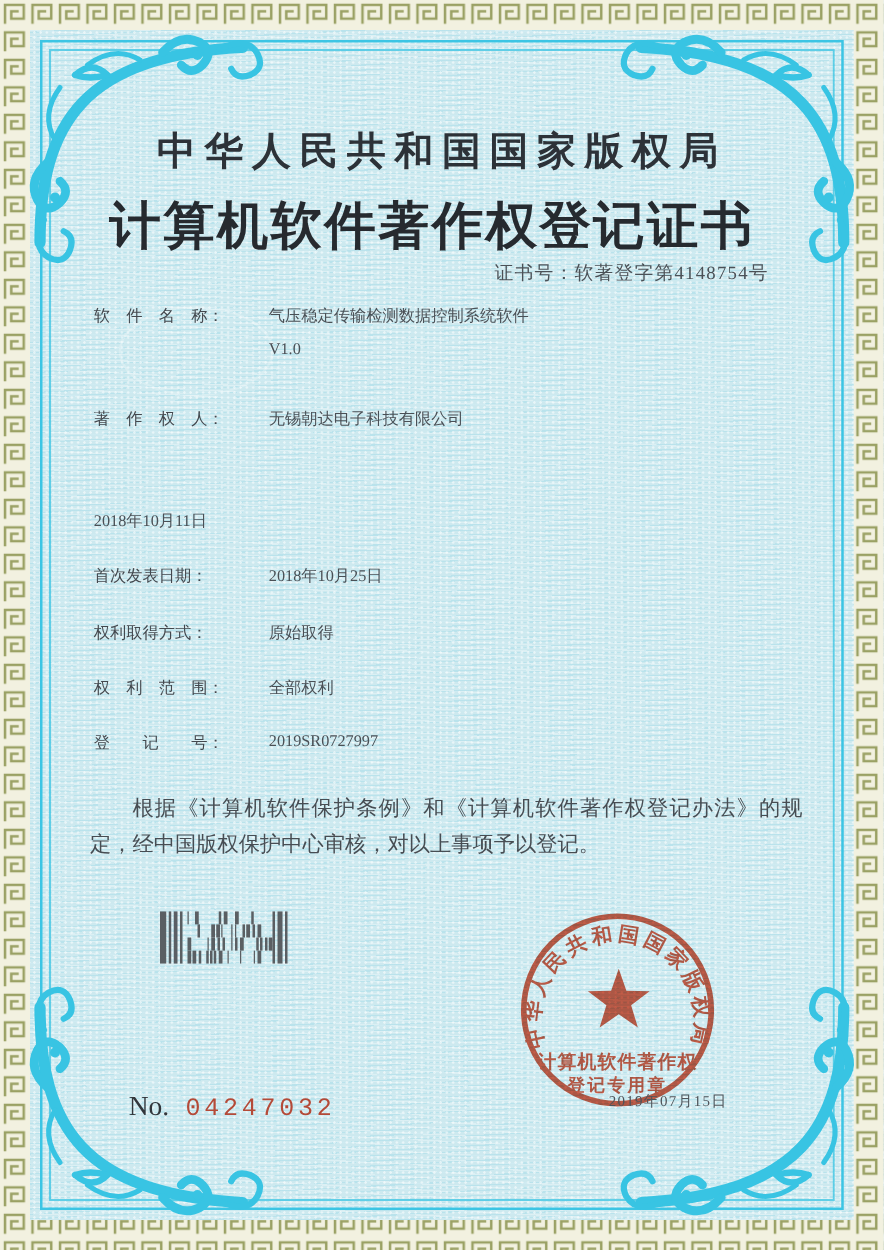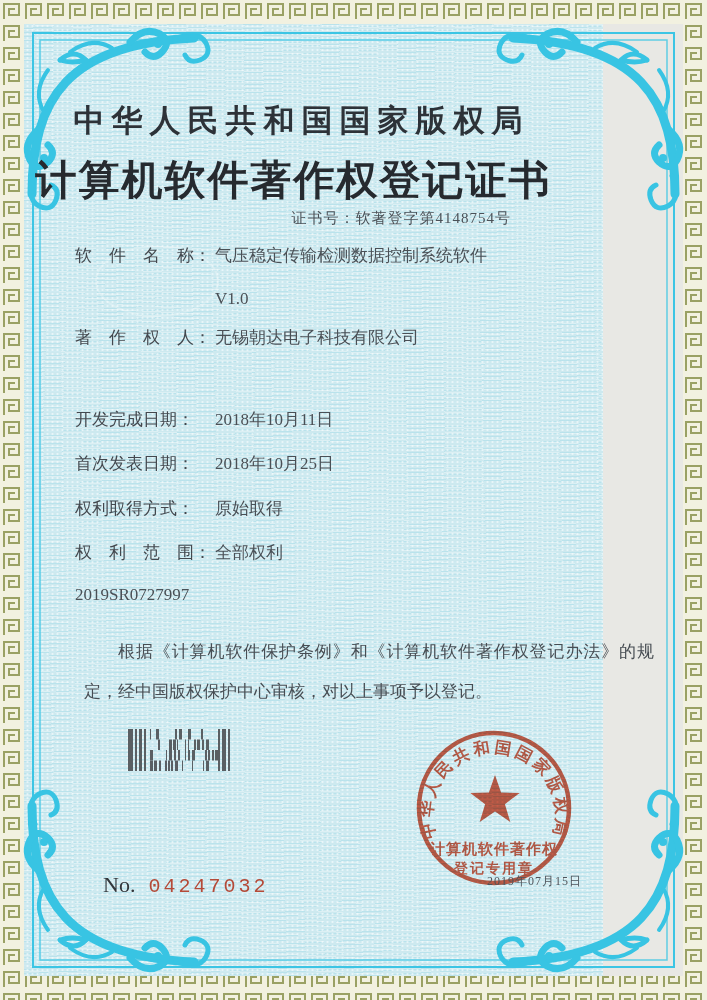--- a/index.html
+++ b/index.html
@@ -2,49 +2,49 @@
 <html><head>
 <meta charset="utf-8">
 <style>
   html,body{margin:0;padding:0;}
   body{
     width:707px;height:1000px;overflow:hidden;
     font-family:"Liberation Serif","DejaVu Serif",serif;
     background:#e8e8e4;
   }
   .page{
-    position:relative;width:603px;height:1000px;
+    position:relative;width:707px;height:1000px;
     background-color:#cde9ef;
     background-image:
       radial-gradient(rgba(255,255,255,.55) 1px, rgba(255,255,255,0) 1.3px),
       repeating-linear-gradient(3deg,  rgba(255,255,255,.30) 0 1px, rgba(255,255,255,0) 1px 5px),
       repeating-linear-gradient(-3deg, rgba(108,202,224,.20) 0 1px, rgba(255,255,255,0) 1px 4px);
     background-size:5px 4px,auto,auto;
   }
   .frame{position:absolute;inset:0;pointer-events:none;}
   .abs{position:absolute;}
   .authority{
     left:0;right:0;top:100px;text-align:center;
     font-size:31px;font-weight:bold;letter-spacing:7px;color:#2d3238;
   }
   .cert-title{
     left:0;right:16px;top:153px;text-align:center;
     font-size:41px;font-weight:bold;letter-spacing:2px;color:#262a2f;
   }
   .cert-no{
     right:92px;top:209px;font-size:15px;color:#4b5157;letter-spacing:1px;
   }
-  .field{left:75px;font-size:17px;color:#474d53;display:flex;}
+  .field{left:75px;font-size:13px;color:#474d53;display:flex;}
   .field .lbl{width:140px;flex:0 0 140px;color:#43484e;}
   .field .val{color:#4a5056;}
-  .field .val .line2{margin-top:22px;}
+  .field .val .line2{margin-top:9px;}
   .statement{
     left:72px;top:632px;width:570px;
-    font-size:17px;line-height:40px;color:#474d53;
-    text-indent:2em;text-align:justify;margin-left:12px;
+    font-size:17px;line-height:29px;color:#474d53;
+    text-indent:2em;text-align:justify;
   }
   .barcode{left:128px;top:729px;}
   .seal{left:414px;top:728px;opacity:.88;mix-blend-mode:multiply;}
   .seal-date{
     left:412px;top:873px;width:170px;text-align:right;
     font-size:12px;color:#4e545a;letter-spacing:1px;
   }
   .no-line{left:103px;top:872px;font-size:22px;color:#33373c;}
   .no-line .no-val{
     font-family:"Liberation Mono","DejaVu Sans Mono",monospace;
@@ -107,36 +107,36 @@
     <span class="val">
       <div>气压稳定传输检测数据控制系统软件</div>
       <div class="line2">V1.0</div>
     </span>
   </div>
   <div class="abs field" style="top:326px">
     <span class="lbl">著　作　权　人：</span>
     <span class="val">无锡朝达电子科技有限公司</span>
   </div>
   <div class="abs field" style="top:408px">
-    <span class="lbl">开发完成日期：</span>
     <span class="val">2018年10月11日</span>
   </div>
   <div class="abs field" style="top:452px">
     <span class="lbl">首次发表日期：</span>
     <span class="val">2018年10月25日</span>
   </div>
   <div class="abs field" style="top:541px">
     <span class="lbl">权　利　范　围：</span>
     <span class="val">全部权利</span>
   </div>
   <div class="abs field" style="top:497px">
     <span class="lbl">权利取得方式：</span>
     <span class="val">原始取得</span>
   </div>
   <div class="abs field" style="top:585px">
+    <span class="lbl">登　　记　　号：</span>
     <span class="val">2019SR0727997</span>
   </div>
 
   <div class="abs statement">根据《计算机软件保护条例》和《计算机软件著作权登记办法》的规定，经中国版权保护中心审核，对以上事项予以登记。</div>
 
   <svg class="abs barcode" width="106" height="42" viewBox="0 0 106 42">
       <rect x="0" y="0" width="5" height="42" fill="#5a5f63"></rect>
       <rect x="7" y="0" width="2" height="42" fill="#5a5f63"></rect>
       <rect x="11" y="0" width="3" height="42" fill="#5a5f63"></rect>
       <rect x="16" y="0" width="2" height="42" fill="#5a5f63"></rect>

